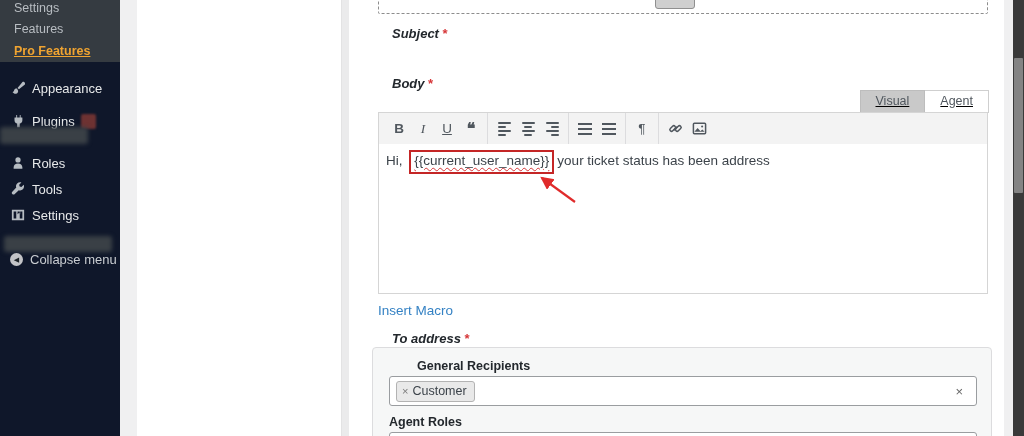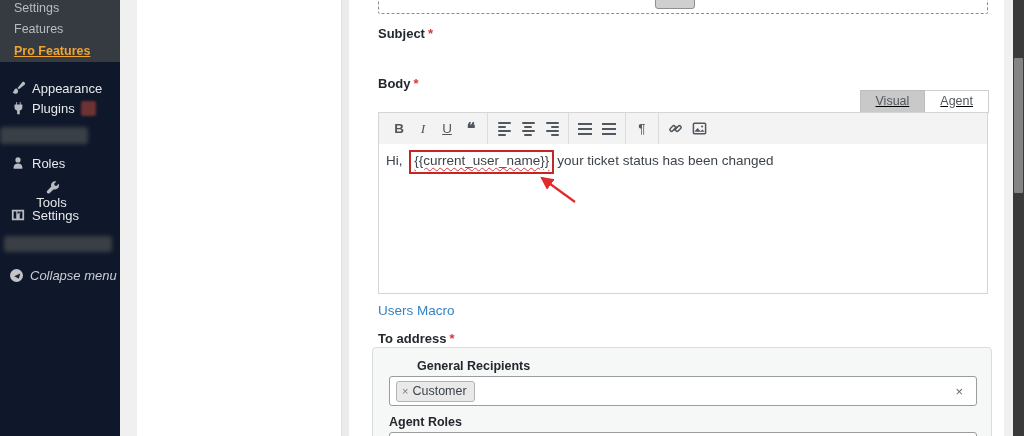--- a/index.html
+++ b/index.html
@@ -25,21 +25,21 @@
   #gap-left{position:absolute;left:120px;top:0;width:17px;height:436px;background:#f0f0f1;}
   #pane-left{position:absolute;left:137px;top:0;width:204px;height:436px;background:#ffffff;}
   #divider-strip{position:absolute;left:341px;top:0;width:8px;height:436px;background:#ebebec;border-left:1px solid #e3e3e4;border-right:1px solid #e3e3e4;}
   #main{position:absolute;left:349px;top:0;width:655px;height:436px;background:#ffffff;}
   #gap-right{position:absolute;left:1004px;top:0;width:9px;height:436px;background:#f0f0f1;}
   #scrollbar{position:absolute;left:1013px;top:0;width:11px;height:436px;background:#3a3a3a;}
   #scroll-thumb{position:absolute;left:1px;top:58px;width:9px;height:135px;background:#848484;border-radius:1px;}
   
   .dashed-box{position:absolute;left:29px;top:-40px;width:608px;height:52px;border:1.5px dashed #8d8d8d;border-radius:2px;}
   .cut-button{position:absolute;left:306px;top:-17px;width:38px;height:24px;background:#cfcfcf;border:1px solid #8f8f8f;border-radius:3px;}
-  .field-label{position:absolute;left:29px;font-size:13px;font-weight:bold;color:#23282d;}
+  .field-label{position:absolute;left:43px;font-size:13px;font-weight:bold;color:#23282d;font-style:italic;}
   .req{color:#d63638;margin-left:3px;font-weight:bold;}
   #subject-input{position:absolute;left:29px;top:40px;width:596px;height:19px;border:1px solid #8c8f94;border-radius:4px;
     padding:0 0 0 10px;font-family:"Liberation Sans",sans-serif;font-size:13.5px;color:#32373c;background:#fff;outline:none;}
   
   #editor-tabs{position:absolute;top:90px;right:15px;display:flex;text-decoration:underline;}
   .tab{height:21px;line-height:21px;padding:0 15px;font-size:12.5px;color:#50575e;cursor:pointer;}
   .tab.active{background:#c9c9c9;border:1px solid #bdbdbd;}
   .tab.inactive{background:#ffffff;border:1px solid #cfcfcf;border-left:none;}
   
   #editor-toolbar{position:absolute;left:29px;top:112px;width:610px;height:33px;background:#f3f3f3;
@@ -96,62 +96,62 @@
 
   <div class="menu-row" style="top:79px;">
     <span class="mi">
       <svg viewBox="0 0 16 16">
           <path fill="#b6bcc2" stroke="none" d="M13.1 1.1l-5.6 6.8 1.6 1.6 6.8-5.6c.7-.8-.3-3.6-2.8-2.8zM6.9 8.7c-1.5-.3-3 .5-3.3 2-.2 1.1-1 1.8-1.8 2.1.9 1.2 2.4 2 3.9 1.7 1.6-.3 2.7-1.8 2.4-3.4l-1.2-2.4z"></path>
         </svg>
     </span>
     <span class="ml">Appearance</span>
   </div>
 
-  <div class="menu-row" style="top:99px;">
+  <div class="menu-row" style="top:112px;">
     <span class="mi">
       <svg viewBox="0 0 16 16">
           <path fill="#b6bcc2" stroke="none" d="M10.5 1c-.3 0-.5.2-.5.5V4H7V1.5C7 1.2 6.8 1 6.5 1S6 1.2 6 1.5V4H4.5c-.3 0-.5.2-.5.5V7c0 1.9 1.3 3.5 3 3.9V15h3v-4.1c1.7-.4 3-2 3-3.9V4.5c0-.3-.2-.5-.5-.5H11V1.5c0-.3-.2-.5-.5-.5z"></path>
         </svg>
     </span>
     <span class="ml">Plugins</span>
     <span class="badge"></span>
   </div>
 
   <div class="redacted" style="left:0;top:127px;width:88px;height:17px;"></div>
 
   <div class="menu-row" style="top:154px;">
     <span class="mi">
       <svg viewBox="0 0 16 16">
           <path fill="#b6bcc2" stroke="none" d="M8 1.5A3 3 0 1 0 8 7.5 3 3 0 1 0 8 1.5zM8 8.5c-2.8 0-5 1.8-5 4.5v1.5h10V13c0-2.7-2.2-4.5-5-4.5z"></path>
         </svg>
     </span>
     <span class="ml">Roles</span>
   </div>
 
-  <div class="menu-row" style="top:180px;flex-direction:column;">
+  <div class="menu-row" style="top:180px;">
     <span class="mi">
       <svg viewBox="0 0 16 16">
           <path fill="#b6bcc2" stroke="none" d="M14.5 3.2l-2.6 2.6-2-.6-.6-2L11.9.6c-1.6-.6-3.6-.2-4.9 1.1-1.3 1.3-1.6 3.1-1 4.7L1.5 11c-.8.8-.8 2 0 2.8.8.8 2 .8 2.8 0l4.6-4.5c1.6.6 3.4.3 4.7-1 1.3-1.3 1.7-3.4.9-5.1z"></path>
         </svg>
     </span>
     <span class="ml">Tools</span>
   </div>
 
   <div class="menu-row" style="top:206px;">
     <span class="mi">
       <svg viewBox="0 0 16 16">
           <path fill="#b6bcc2" stroke="none" d="M1 2h14v12H1V2zm2 2v8h3V4H3zm4.5 0v3.2L9 5.7l1.5 1.5V4h-3zM10 4v8h3V4h-3z"></path>
         </svg>
     </span>
     <span class="ml">Settings</span>
   </div>
 
   <div class="redacted" style="left:4px;top:236px;width:108px;height:16px;"></div>
 
-  <div class="menu-row" style="top:266px;font-style:italic;">
+  <div class="menu-row" style="top:250px;">
     <span class="collapse-circle">◀</span>
     <span class="ml" style="color:#c9cdd1;">Collapse menu</span>
   </div>
 </div>
 
 <div id="gap-left"></div>
 <div id="pane-left"></div>
 <div id="divider-strip"></div>
 
 <div id="main">
@@ -236,33 +236,33 @@
         <svg viewBox="0 0 16 16">
             <rect x="1.5" y="2.5" width="13" height="11" rx="1"></rect>
             <path d="M2.5 11.5l3.5-4 3 3.5 2-2 2.5 2.5" fill="#50575e" stroke="none"></path>
             <circle cx="10.8" cy="5.8" r="1.1" fill="#50575e" stroke="none"></circle>
           </svg>
       </div>
     </div>
   </div>
 
   <div id="editor-content">
-    <span>Hi, </span><span class="macro-box"><span class="macro-text">{{current_user_name}}</span></span><span>your ticket status has been changed</span>
+    <span>Hi, </span><span class="macro-box"><span class="macro-text">{{current_user_name}}</span></span><span>your ticket status has been address</span>
 
     <svg id="arrow-overlay" viewBox="0 0 608 148">
       <defs>
         <marker id="ah" markerWidth="8" markerHeight="8" refX="5" refY="3" orient="auto">
           <path d="M0,0 L6,3 L0,6 z" fill="#e02b2b"></path>
         </marker>
       </defs>
       <line x1="196" y1="58" x2="163" y2="34" stroke="#e02b2b" stroke-width="2.2" marker-end="url(#ah)"></line>
     </svg>
   </div>
 
-  <div id="insert-macro">Users Macro</div>
+  <div id="insert-macro">Insert Macro</div>
 
   <div class="field-label" id="to-address-label">
     <span>To address</span><span class="req">*</span>
   </div>
 
   <div id="to-address-panel">
     <div class="panel-label" style="top:11px;margin-left:28px;">General Recipients</div>
 
     <div id="recipients-box">
       <span class="chip">

